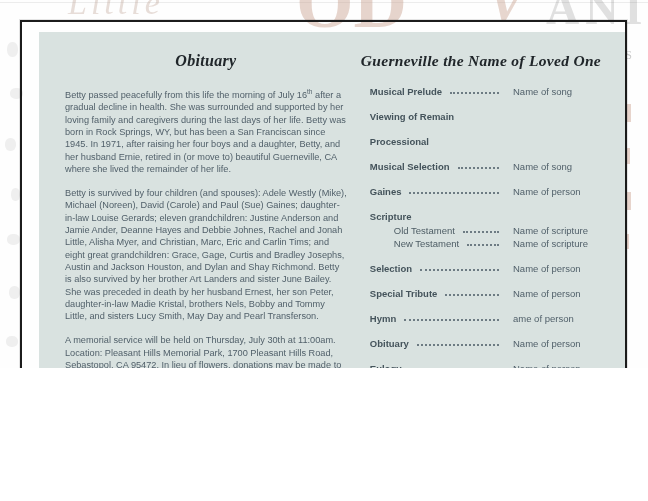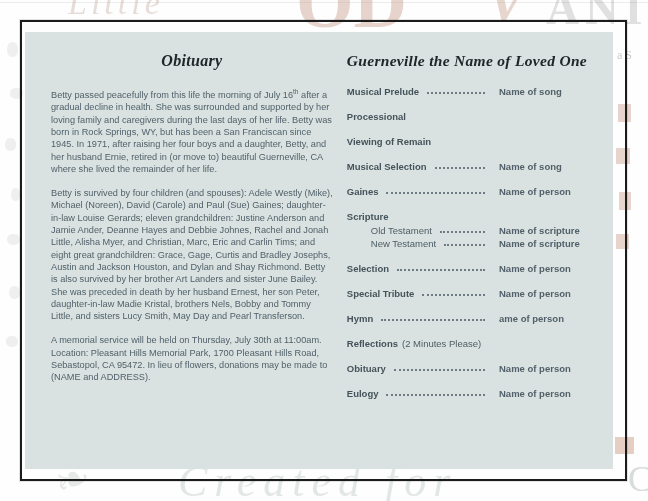--- a/index.html
+++ b/index.html
@@ -2,21 +2,21 @@
 <html><head>
 <meta charset="utf-8">
 <style>
   * { margin:0; padding:0; box-sizing:border-box; }
   html,body { width:648px; height:501px; }
   body {
     font-family:"Liberation Sans","DejaVu Sans",sans-serif;
     background:#ffffff;
   }
   .canvas {
-    position:relative; width:648px; height:501px;
+    position:relative; width:648px; height:368px;
     background:#fefefe; overflow:hidden;
   }
 
   
   .wm { position:absolute; z-index:0; white-space:nowrap; pointer-events:none;
         font-family:"Liberation Serif","DejaVu Serif",serif; }
   .wm-script-topleft { left:68px; top:-16px; font-size:34px; font-style:italic;
         color:rgba(184,152,136,0.32); letter-spacing:4px; }
   .wm-od { left:296px; top:-40px; font-size:74px; font-weight:bold;
         color:rgba(197,154,136,0.42); }
@@ -38,21 +38,21 @@
 
   
   .frame {
     position:absolute; left:20px; top:20px; width:607px; height:461px;
     border:2px solid #1b1b1b; z-index:3; pointer-events:none;
     box-shadow:0 0 0 1px rgba(0,0,0,0.10);
   }
 
   
   .sheet {
-    position:absolute; left:25px; top:32px; width:588px; height:437px;
+    position:absolute; left:39px; top:32px; width:588px; height:437px;
     background:#d9e2e0; z-index:2;
     display:flex; padding:20px 26px 0 26px;
     color:#4d5c64;
   }
   .col-left  { width:282px; margin-right:14px; }
   .col-right { flex:1; }
 
   h2.pg-title {
     font-family:"Liberation Serif","DejaVu Serif",serif;
     font-style:italic; font-weight:bold;
@@ -62,26 +62,26 @@
   .col-right h2.pg-title { font-size:15.5px; }
 
   .col-left p {
     font-size:9.2px; line-height:12.3px; color:#51606a;
     margin-bottom:12px; text-align:left;
   }
   .col-left sup { font-size:6.5px; vertical-align:super; }
 
   
   .row { display:flex; align-items:baseline; margin-bottom:14px;
-         font-size:9.5px; line-height:11px; }
+         font-size:9.5px; line-height:11px;margin-left:9px; }
   .row .lbl { font-weight:bold; color:#44535b; white-space:nowrap; }
   .row .note { font-weight:normal; color:#4d5c64; margin-left:4px; white-space:nowrap; }
   .row .leader { flex:1; align-self:flex-end; height:0;
                  border-bottom:2px dotted #6d7b83; margin:0 14px 3px 8px; }
-  .row .val { width:88px; color:#51606a; white-space:nowrap;font-weight:bold; }
+  .row .val { width:88px; color:#51606a; white-space:nowrap; }
   .row.sub { padding-left:24px; margin-bottom:2px; }
   .row.sub .lbl { font-weight:normal; color:#4d5c64; }
   .row.hdr { margin-bottom:3px; }
 </style>
 </head>
 <body>
 
 <div class="canvas">
 
   <div class="page-top-line"></div>
@@ -122,25 +122,25 @@
     <div class="col-right">
       <h2 class="pg-title">Guerneville the Name of Loved One</h2>
 
       <div class="row">
         <span class="lbl">Musical Prelude</span>
         <span class="leader"></span>
         <span class="val">Name of song</span>
       </div>
 
       <div class="row">
+        <span class="lbl">Viewing of Remain</span>
+      </div>
+
+      <div class="row">
         <span class="lbl">Processional</span>
-      </div>
-
-      <div class="row">
-        <span class="lbl">Viewing of Remain</span>
       </div>
 
 
       <div class="row">
         <span class="lbl">Musical Selection</span>
         <span class="leader"></span>
         <span class="val">Name of song</span>
       </div>
 
       <div class="row">
@@ -176,24 +176,20 @@
         <span class="leader"></span>
         <span class="val">Name of person</span>
       </div>
 
       <div class="row">
         <span class="lbl">Hymn</span>
         <span class="leader"></span>
         <span class="val">ame of person</span>
       </div>
 
-      <div class="row">
-        <span class="lbl">Reflections</span>
-        <span class="note">(2 Minutes Please)</span>
-      </div>
 
       <div class="row">
         <span class="lbl">Obituary</span>
         <span class="leader"></span>
         <span class="val">Name of person</span>
       </div>
 
       <div class="row">
         <span class="lbl">Eulogy</span>
         <span class="leader"></span>

